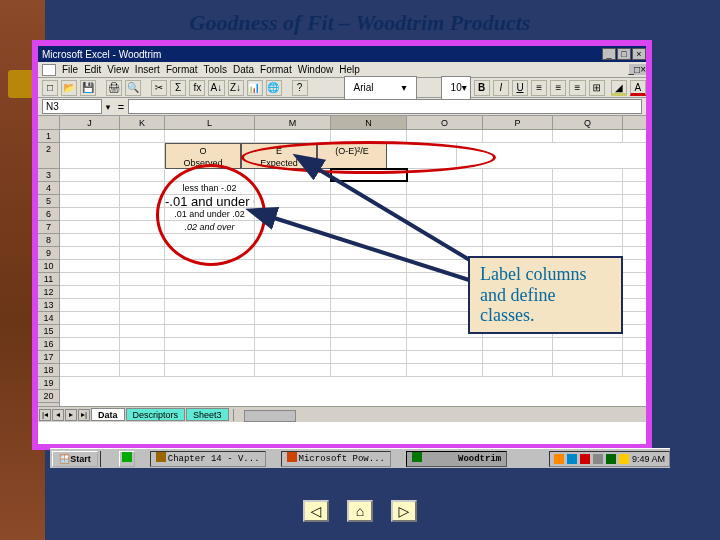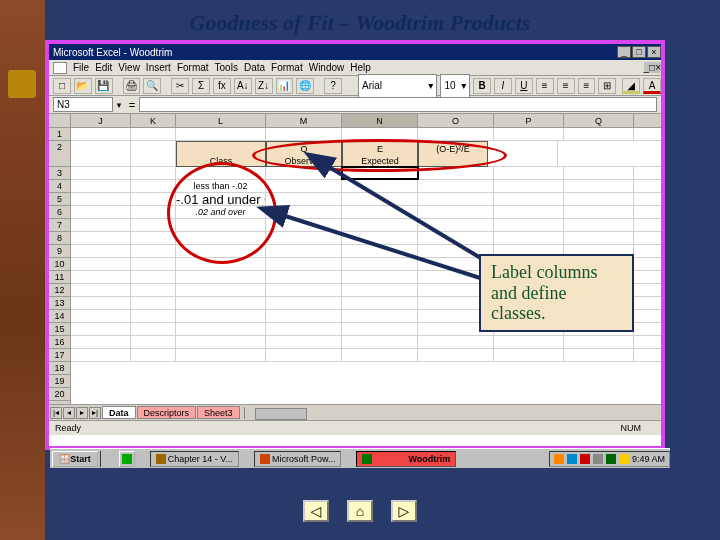--- a/index.html
+++ b/index.html
@@ -1,30 +1,30 @@
 <!DOCTYPE html>
 <html><head>
 <meta charset="utf-8">
 <style>
   * { box-sizing: border-box; margin: 0; padding: 0; }
   body { width: 720px; height: 540px; background: #283a6a; font-family: Arial, sans-serif; overflow: hidden; position: relative; }
   .left-strip { position: absolute; left: 0; top: 0; width: 45px; height: 540px; background: linear-gradient(to bottom, #8b4a2a 0%, #7a3d1f 30%, #6b3518 60%, #8b4a2a 100%); }
   .left-strip::before { content:""; position:absolute; top:70px; left:8px; width:28px; height:28px; background:#b8860b; border-radius:3px; }
   .slide-title { position: absolute; top: 10px; left: 0; width: 720px; text-align: center; color: #0f2a5e; font-size: 22px; font-weight: bold; font-style: italic; font-family: "Times New Roman", serif; }
-  .excel-window { position: absolute; top: 40px; left: 45px; width: 620px; height: 410px; background: #fff; border: 4px solid #d946ef; }
+  .excel-window { position: absolute; top: 40px; left: 32px; width: 620px; height: 410px; background: #fff; border: 6px solid #d946ef; }
   .title-bar { height: 16px; background: #0a246a; color: #fff; font-size: 10px; padding-left: 4px; display: flex; align-items: center; justify-content: space-between; }
   .title-bar .controls { display: flex; }
   .title-bar .ctl { width: 14px; height: 12px; background: #c0c0c0; border: 1px solid #555; margin-left: 1px; font-size: 9px; text-align: center; line-height: 10px; color:#000; }
   .menu-bar { height: 16px; background: #e4e2d8; font-size: 10px; display: flex; align-items: center; padding-left: 4px; gap: 6px; border-bottom: 1px solid #999; }
   .menu-bar span { cursor: default; }
   .menu-bar .icon { width: 14px; height: 12px; background: #fff; border: 1px solid #888; display: inline-block; }
   .toolbar { height: 20px; background: #e4e2d8; border-bottom: 1px solid #999; display: flex; align-items: center; padding-left: 4px; gap: 3px; }
   .tb-btn { width: 18px; height: 16px; background: #e4e2d8; border: 1px solid #b0b0a0; font-size: 10px; text-align: center; line-height: 14px; cursor: default; }
   .tb-sep { width: 4px; }
-  .font-box { height: 24px; background: #fff; border: 1px solid #888; font-size: 10px; padding: 0 3px; line-height: 14px; display: flex; align-items:center; }
+  .font-box { height: 24px; background: #fff; border: 1px solid #888; font-size: 10px; padding: 0 9px; line-height: 14px; display: flex; align-items:center;margin-left:21px; }
   .font-box.name { width: 80px; }
   .font-box.size { width: 30px; }
   .bold { font-weight: bold; }
   .italic { font-style: italic; }
   .under { text-decoration: underline; }
   .formula-bar { height: 18px; background: #e4e2d8; border-bottom: 1px solid #999; display: flex; align-items: center; }
   .name-box { width: 60px; height: 15px; background: #fff; border: 1px solid #888; font-size: 10px; margin-left: 4px; padding-left: 3px; line-height: 13px; }
   .fx-eq { width: 14px; font-size: 11px; text-align: center; }
   .grid-area { position: relative; height: 290px; background: #fff; overflow: hidden; }
   .col-headers { display: flex; height: 14px; background: #d4d0c8; border-bottom: 1px solid #999; }
@@ -36,34 +36,34 @@
   .row-h { height: 13px; border-bottom: 1px solid #999; border-right: 1px solid #999; font-size: 9px; text-align: center; line-height: 13px; }
   .cells { position: relative; flex: 1; }
   .cell-row { display: flex; height: 13px; border-bottom: 1px solid #d0d0d0; }
   .cell { border-right: 1px solid #d0d0d0; font-size: 9px; text-align: center; line-height: 13px; overflow: hidden; white-space: nowrap; }
   .hdr-cell { background: #f4e0c0; border-left: 1px solid #555; border-right: 1px solid #555 !important; border-top: 1px solid #555; border-bottom: 1px solid #555; height: 26px !important; line-height: 12px; padding-top: 1px; }
   .selected-cell { outline: 2px solid #000; outline-offset: -1px; }
   .sheet-tabs { height: 16px; background: #d4d0c8; border-top: 1px solid #999; display: flex; align-items: center; font-size: 9px; }
   .tab-nav { width: 12px; height: 12px; border: 1px solid #888; background: #d4d0c8; text-align: center; line-height: 10px; font-size: 8px; margin-left: 1px; }
   .sheet-tab { padding: 0 6px; border: 1px solid #888; background: #fff; height: 13px; line-height: 12px; margin-left: 1px; }
   .sheet-tab.active { background: #fff; font-weight: bold; }
-  .sheet-tab.inactive { background: #fca5a5; }
+  .sheet-tab.inactive { background: #5eead4; }
   .scroll-h { flex: 1; height: 12px; background: #d4d0c8; border-left: 1px solid #888; position: relative; margin-left: 4px; }
   .scroll-h::before { content:""; position:absolute; left:10px; top:1px; width:50px; height:10px; background:#c0c0c0; border:1px solid #888; }
   .status-bar { height: 15px; background: #e4e2d8; border-top: 1px solid #999; font-size: 9px; display: flex; align-items: center; padding-left: 6px; justify-content: space-between; }
   .status-right { display: flex; gap: 10px; padding-right: 20px; }
   .taskbar { position: absolute; bottom: 72px; left: 50px; width: 620px; height: 20px; background: #c0c0c0; border-top: 1px solid #fff; display: flex; align-items: center; font-size: 9px; }
   .start-btn { height: 16px; padding: 0 6px; background: #c0c0c0; border: 1px outset #fff; margin-left: 2px; font-weight: bold; line-height: 14px; }
-  .task-item { height: 16px; padding: 0 5px; border: 1px inset #888; margin-left: 15px; line-height: 14px; display: flex; align-items: center; gap: 2px; background:#c0c0c0; }
-  .task-item.active { border: 1px inset #555; background: #ef4444; gap: 36px; }
+  .task-item { height: 16px; padding: 0 5px; border: 1px inset #888; margin-left: 15px; line-height: 14px; display: flex; align-items: flex-start; gap: 2px; background:#c0c0c0;font-family:Liberation Mono, monospace; }
+  .task-item.active { border: 1px inset #555; background: #a3a3a3; gap: 36px; }
   .task-icon { width: 10px; height: 10px; background: #06a; }
   .tray { margin-left: auto; height: 16px; border: 1px inset #888; padding: 0 4px; display: flex; align-items: center; gap: 3px; }
   .tray-ic { width: 10px; height: 10px; }
   .annotation-ellipse { position: absolute; border: 3px solid #c00; border-radius: 50%; background: transparent; pointer-events: none; }
-  .callout-box { position: absolute; background: #f4e4c4; border: 2px solid #1a2a5a; padding: 6px 10px; font-family: "Times New Roman", serif; font-size: 18px; color: #14532d; line-height: 1.15; }
+  .callout-box { position: absolute; background: #f4e4c4; border: 2px solid #1a2a5a; padding: 6px 10px; font-family: "Times New Roman", serif; font-size: 18px; color: #0369a1; line-height: 1.15; }
   .arrow-svg { position: absolute; pointer-events: none; }
   .nav-buttons { position: absolute; bottom: 18px; left: 0; width: 720px; display: flex; justify-content: center; gap: 18px; }
   .nav-btn { width: 26px; height: 22px; border: 2px outset #ccc; background: #fff9c4; font-size: 14px; text-align: center; line-height: 18px; cursor: pointer; }
 </style>
 </head>
 <body>
 
 <div class="left-strip"></div>
 
 <div class="slide-title">Goodness of Fit – Woodtrim Products</div>
@@ -187,21 +187,20 @@
             <div class="cell" style="width: 90px;"></div>
             <div class="cell" style="width: 76px;"></div>
             <div class="cell" style="width: 76px;"></div>
             <div class="cell" style="width: 76px;"></div>
             <div class="cell" style="width: 70px;"></div>
             <div class="cell" style="width: 70px;"></div>
           </div>
           <div class="cell-row" style="height: 26px;">
             <div class="cell" style="width: 60px;"></div>
             <div class="cell" style="width: 45px;"></div>
-            <div class="cell hdr-cell" style="width: 90px; white-space: pre-line; padding-top: 13px;">Class</div>
             <div class="cell hdr-cell" style="width: 76px; white-space: pre-line;">O
 Observed
 Frequency</div>
             <div class="cell hdr-cell" style="width: 76px; white-space: pre-line;">E
 Expected
 Frequency</div>
             <div class="cell hdr-cell" style="width: 70px; white-space: pre-line;">(O-E)²/E</div>
             <div class="cell" style="width: 70px;"></div>
           </div>
           <div class="cell-row">
@@ -221,20 +220,30 @@
             <div class="cell" style="width: 76px;"></div>
             <div class="cell" style="width: 76px;"></div>
             <div class="cell" style="width: 76px;"></div>
             <div class="cell" style="width: 70px;"></div>
             <div class="cell" style="width: 70px;"></div>
           </div>
           <div class="cell-row">
             <div class="cell" style="width: 60px;"></div>
             <div class="cell" style="width: 45px;"></div>
             <div class="cell" style="width: 90px; font-size: 13px;">-.01 and under 0.00</div>
+            <div class="cell" style="width: 76px;"></div>
+            <div class="cell" style="width: 76px;"></div>
+            <div class="cell" style="width: 76px;"></div>
+            <div class="cell" style="width: 70px;"></div>
+            <div class="cell" style="width: 70px;"></div>
+          </div>
+          <div class="cell-row">
+            <div class="cell" style="width: 60px;"></div>
+            <div class="cell" style="width: 45px;"></div>
+            <div class="cell" style="width: 90px; font-size: 9px;">.01 and under .02</div>
             <div class="cell" style="width: 76px;"></div>
             <div class="cell" style="width: 76px;"></div>
             <div class="cell" style="width: 76px;"></div>
             <div class="cell" style="width: 70px;"></div>
             <div class="cell" style="width: 70px;"></div>
           </div>
           <div class="cell-row">
             <div class="cell" style="width: 60px;"></div>
             <div class="cell" style="width: 45px;"></div>
             <div class="cell" style="width: 90px; font-size: 9px; font-style: italic;">.02 and over</div>
@@ -379,26 +388,20 @@
     <div class="tab-nav">|◂</div>
     <div class="tab-nav">◂</div>
     <div class="tab-nav">▸</div>
     <div class="tab-nav">▸|</div>
     <div class="sheet-tab active">Data</div>
     <div class="sheet-tab inactive">Descriptors</div>
     <div class="sheet-tab inactive">Sheet3</div>
     <div class="scroll-h"></div>
   </div>
 
-  <div class="status-bar">
-    <span>Ready</span>
-    <div class="status-right">
-      <span>NUM</span>
-    </div>
-  </div>
 </div>
 
 <div class="taskbar">
   <div class="start-btn">
     <span style="color:#000">🪟</span><span>Start</span>
   </div>
   <div style="width:2px;height:16px;border-left:1px inset #888;margin:0 2px"></div>
   <div class="task-item" style="border:1px outset #fff;padding:0 2px">
       <div class="task-icon" style="background:#0a0"></div>
     </div>

